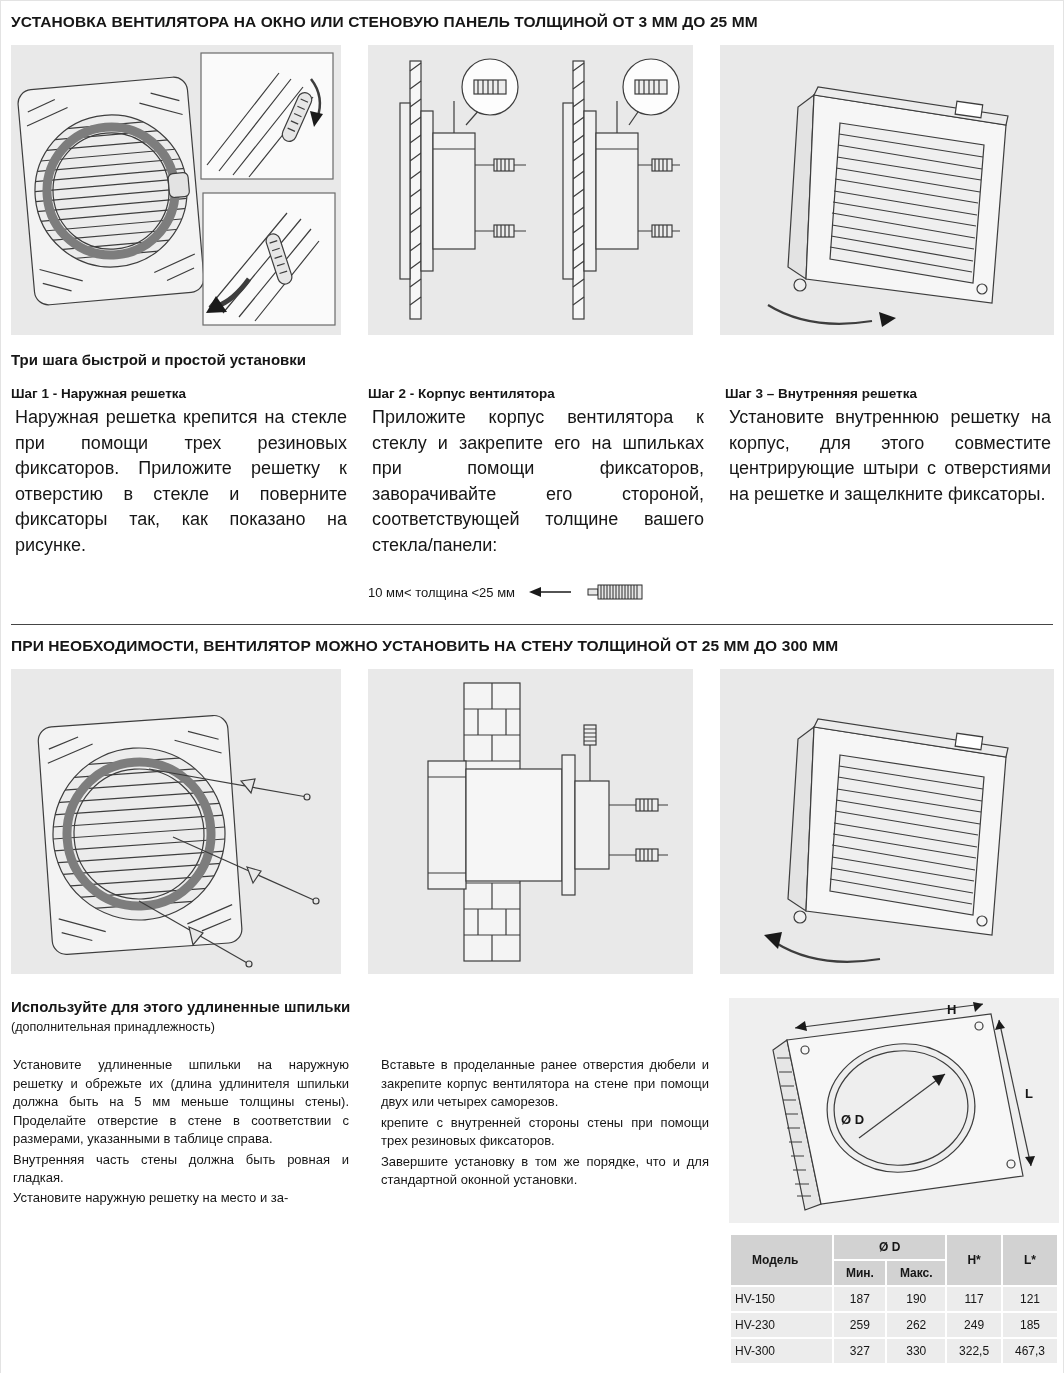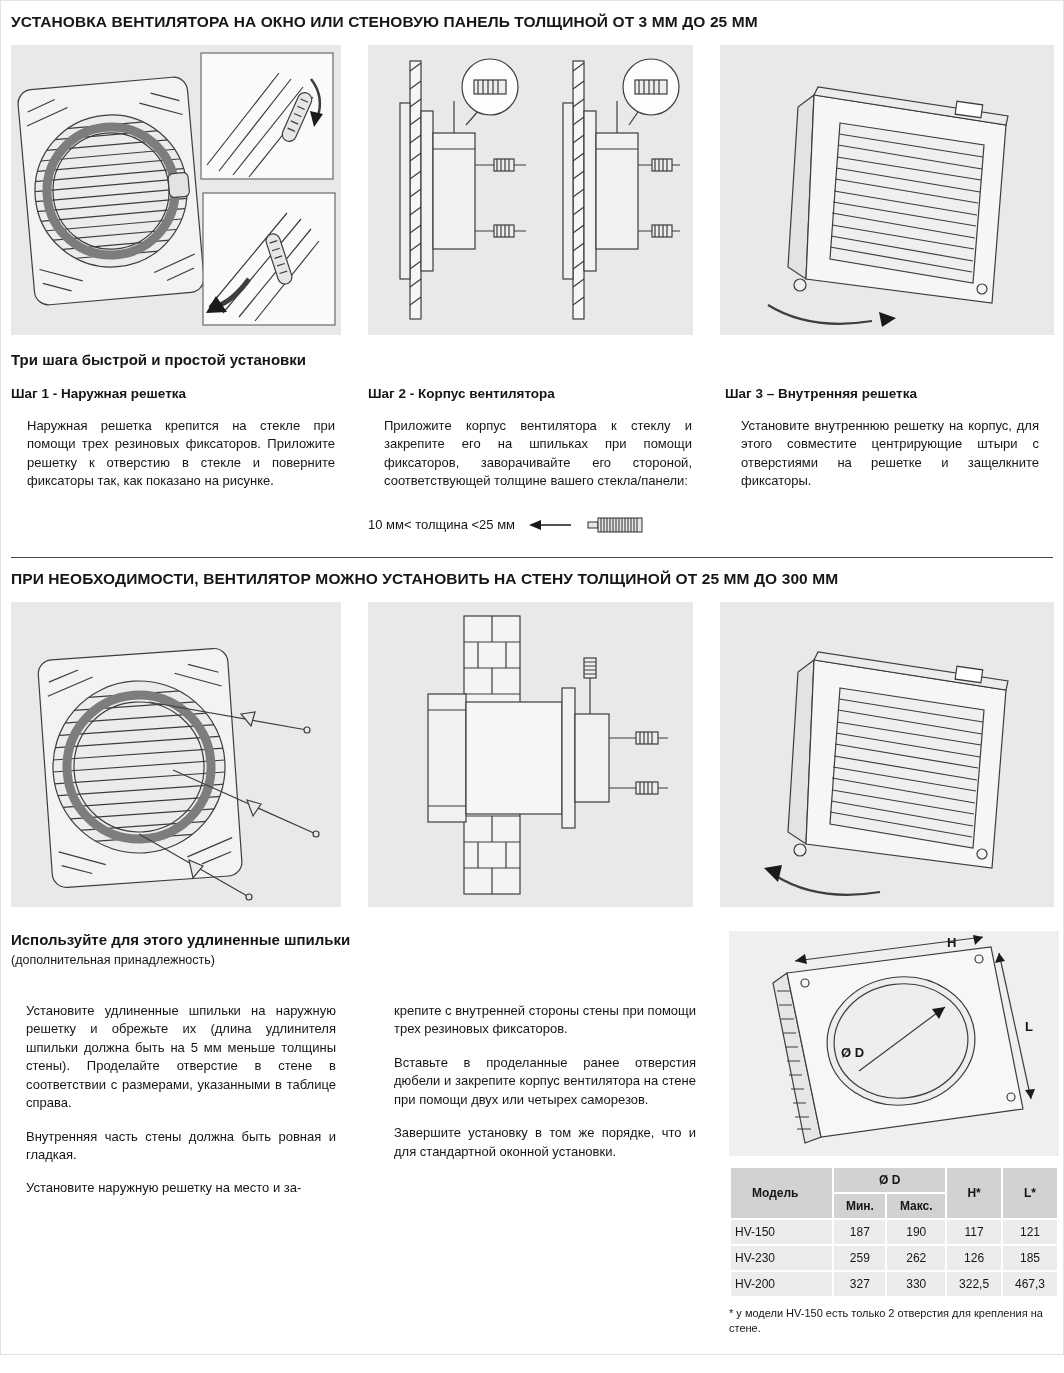--- a/index.html
+++ b/index.html
@@ -9,29 +9,29 @@
     font-family:"Liberation Sans","DejaVu Sans",sans-serif;
     color:#161616;
   }
   .page { padding:8px 10px 18px; border:1px solid #e3e3e3; }
   .headline { font-size:15.5px; font-weight:700; margin:4px 0 14px; letter-spacing:.1px; }
   .panel-row { display:grid; grid-template-columns:330px 325px 334px; column-gap:27px; margin-bottom:16px; }
   .panel { background:#e9e9e9; display:flex; align-items:center; justify-content:center; }
   .steps-heading { font-size:15px; font-weight:700; margin:16px 0 18px; }
   .steps-row { display:grid; grid-template-columns:340px 340px 330px; column-gap:17px; }
   .step-title { font-size:13.5px; font-weight:700; margin:0 0 2px; }
-  .step-body { font-size:13px; line-height:1.42; text-align:justify; margin:16px; }
+  .step-body { font-size:18px; line-height:1.42; text-align:justify; margin:4px; }
   .thickness-row { display:flex; align-items:center; gap:12px; margin-top:24px; font-size:13px; }
   .thickness-row .t-label { white-space:nowrap; }
   .divider { border:0; border-top:1px solid #454545; margin:22px 0 12px; }
   .sub-title { font-size:15px; font-weight:700; margin:0 0 5px; }
   .sub-subtitle { font-size:12.5px; font-weight:400; margin:0 0 20px; }
   .bottom-wrap { display:grid; grid-template-columns:700px 330px; column-gap:18px; margin-top:24px; }
   .two-cols { display:grid; grid-template-columns:340px 332px; column-gap:28px; }
-  .two-cols p { font-size:13px; line-height:1.42; text-align:justify; margin:15px; }
+  .two-cols p { font-size:13px; line-height:1.42; text-align:justify; margin:2px; }
   .dim-panel { background:#efefef; margin-bottom:10px; }
   .spec-table { border-collapse:separate; border-spacing:2px; width:100%; font-size:12px; }
   .spec-table th { background:#d2d2d2; font-weight:700; padding:5px 4px; text-align:center; }
   .spec-table th.left { text-align:left; padding-left:21px; }
   .spec-table td { background:#ececec; padding:5px 4px; text-align:center; }
   .spec-table td.model { text-align:left; }
   .footnote { font-size:11px; line-height:1.35; margin:8px 0 0; }
   svg text { font-family:"Liberation Sans","DejaVu Sans",sans-serif; }
 </style>
 </head>
@@ -260,22 +260,22 @@
     <div class="bottom-left">
       <h2 class="sub-title">Используйте для этого удлиненные шпильки</h2>
       <h3 class="sub-subtitle">(дополнительная принадлежность)</h3>
       <div class="two-cols">
         <div class="col">
           <p>Установите удлиненные шпильки на наружную решетку и обрежьте их (длина удлинителя шпильки должна быть на 5 мм меньше толщины стены). Проделайте отверстие в стене в соответствии с размерами, указанными в таблице справа.</p>
           <p>Внутренняя часть стены должна быть ровная и гладкая.</p>
           <p>Установите наружную решетку на место и за-</p>
         </div>
         <div class="col">
+          <p>Вставьте в проделанные ранее отверстия дюбели и закрепите корпус вентилятора на стене при помощи двух или четырех саморезов.</p>
           <p>крепите с внутренней стороны стены при помощи трех резиновых фиксаторов.</p>
-          <p>Вставьте в проделанные ранее отверстия дюбели и закрепите корпус вентилятора на стене при помощи двух или четырех саморезов.</p>
           <p>Завершите установку в том же порядке, что и для стандартной оконной установки.</p>
         </div>
       </div>
     </div>
 
     <div class="bottom-right">
 
       <div class="panel dim-panel">
         <svg viewBox="0 0 330 225" width="330" height="225">
           <g stroke="#3d3d3d" stroke-width="1.2" fill="none">
@@ -320,25 +320,25 @@
             <td class="model">HV-150</td>
             <td>187</td>
             <td>190</td>
             <td>117</td>
             <td>121</td>
           </tr>
           <tr>
             <td class="model">HV-230</td>
             <td>259</td>
             <td>262</td>
-            <td>126</td>
+            <td>249</td>
             <td>185</td>
           </tr>
           <tr>
-            <td class="model">HV-200</td>
+            <td class="model">HV-300</td>
             <td>327</td>
             <td>330</td>
             <td>322,5</td>
             <td>467,3</td>
           </tr>
         </tbody>
       </table>
 
       <p class="footnote">* у модели HV-150 есть только 2 отверстия для крепления на стене.</p>
     </div>

